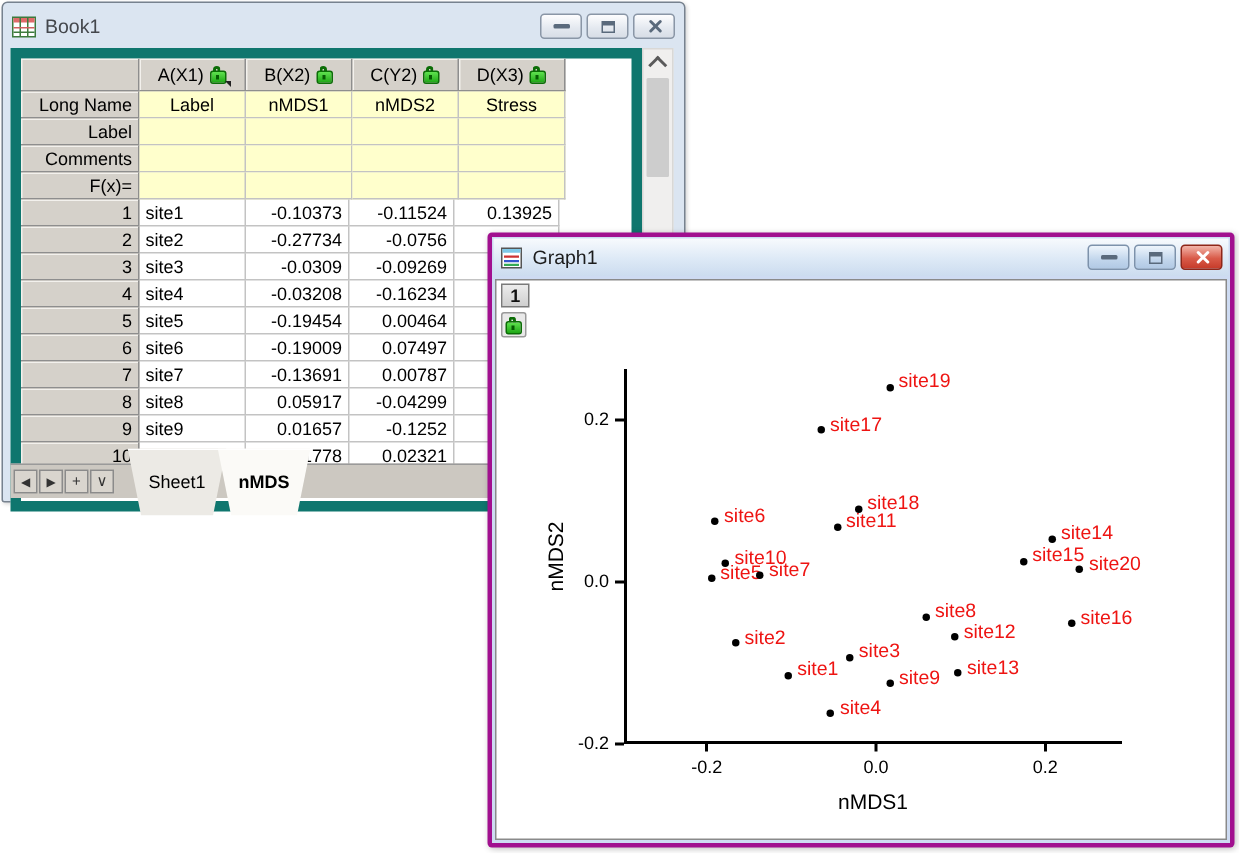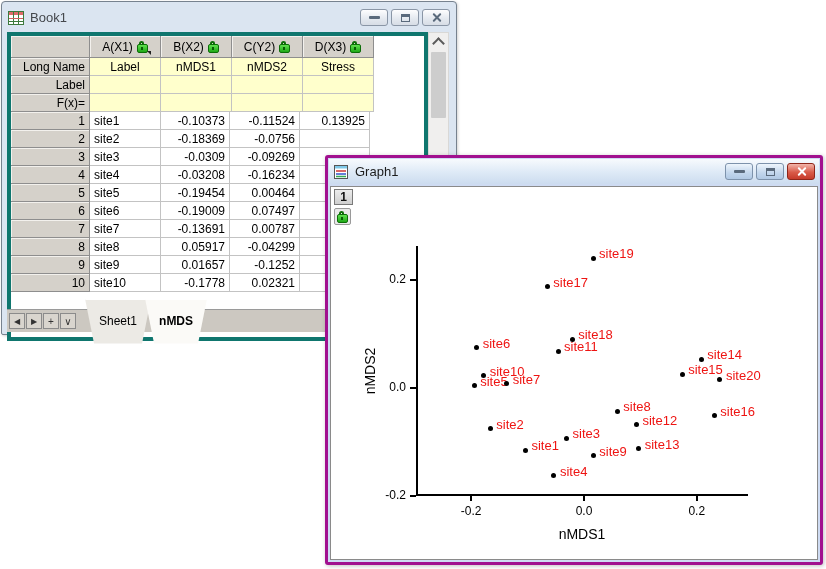--- a/index.html
+++ b/index.html
@@ -20,21 +20,21 @@
   .g-x.white::before,.g-x.white::after{background:#ffffff;}
 
   
   #book-win{position:absolute;left:1px;top:1px;width:456px;height:334px;
             background:#dbe5f1;border:1px solid #77828f;border-radius:4px 4px 2px 2px;
             box-shadow:1px 1px 3px rgba(0,0,0,0.18);box-sizing:border-box;}
   #book-titlebar{position:absolute;left:2px;top:2px;right:2px;height:27px;
                  display:flex;align-items:center;padding:0 4px;box-sizing:border-box;}
   #book-title{margin-left:6px;font-size:13px;color:#44474c;flex:1;}
   #book-body{position:absolute;left:5px;top:30px;width:421px;height:309px;background:#ffffff;
-             border:4px solid #0f766e;box-sizing:border-box;overflow:hidden;text-align:center;}
+             border:7px solid #0f766e;box-sizing:border-box;overflow:hidden;text-align:center;}
   .trow{display:flex;height:18px;}
   .trow.hdr{height:22px;}
   .cell{box-sizing:border-box;border-right:1px solid #c3c3c3;border-bottom:1px solid #c3c3c3;
         font-size:12px;color:#000;overflow:hidden;white-space:nowrap;display:flex;align-items:center;}
   .cell.gray{background:#d5d1ca;border-right:1px solid #8e8e8e;border-bottom:1px solid #8e8e8e;
              box-shadow:inset 1px 1px 0 #f3f1ed;}
   .cell.yellow{background:#ffffcc;}
   .cell.right{justify-content:flex-end;padding-right:4px;}
   .cell.left{justify-content:flex-start;padding-left:4px;}
   .cell.center{justify-content:center;}
@@ -147,37 +147,44 @@
           <div class="cell yellow center" style="width: 71px; flex: 0 0 71px;">Stress</div>
         </div>
         <div class="trow">
           <div class="cell gray right" style="width: 79px; flex: 0 0 79px;">Label</div>
           <div class="cell yellow center" style="width: 71px; flex: 0 0 71px;"></div>
           <div class="cell yellow center" style="width: 71px; flex: 0 0 71px;"></div>
           <div class="cell yellow center" style="width: 71px; flex: 0 0 71px;"></div>
           <div class="cell yellow center" style="width: 71px; flex: 0 0 71px;"></div>
         </div>
         <div class="trow">
+          <div class="cell gray right" style="width: 79px; flex: 0 0 79px;">Comments</div>
+          <div class="cell yellow center" style="width: 71px; flex: 0 0 71px;"></div>
+          <div class="cell yellow center" style="width: 71px; flex: 0 0 71px;"></div>
+          <div class="cell yellow center" style="width: 71px; flex: 0 0 71px;"></div>
+          <div class="cell yellow center" style="width: 71px; flex: 0 0 71px;"></div>
+        </div>
+        <div class="trow">
           <div class="cell gray right" style="width: 79px; flex: 0 0 79px;">F(x)=</div>
           <div class="cell yellow center" style="width: 71px; flex: 0 0 71px;"></div>
           <div class="cell yellow center" style="width: 71px; flex: 0 0 71px;"></div>
           <div class="cell yellow center" style="width: 71px; flex: 0 0 71px;"></div>
           <div class="cell yellow center" style="width: 71px; flex: 0 0 71px;"></div>
         </div>
         <div class="trow">
           <div class="cell gray right" style="width: 79px; flex: 0 0 79px;">1</div>
           <div class="cell left" style="width: 71px; flex: 0 0 71px;">site1</div>
           <div class="cell right" style="width: 69px; flex: 0 0 69px;">-0.10373</div>
           <div class="cell right" style="width: 70px; flex: 0 0 70px;">-0.11524</div>
           <div class="cell right" style="width: 70px; flex: 0 0 70px;">0.13925</div>
         </div>
         <div class="trow">
           <div class="cell gray right" style="width: 79px; flex: 0 0 79px;">2</div>
           <div class="cell left" style="width: 71px; flex: 0 0 71px;">site2</div>
-          <div class="cell right" style="width: 69px; flex: 0 0 69px;">-0.18369</div>
+          <div class="cell right" style="width: 69px; flex: 0 0 69px;">-0.27734</div>
           <div class="cell right" style="width: 70px; flex: 0 0 70px;">-0.0756</div>
           <div class="cell right" style="width: 70px; flex: 0 0 70px;"></div>
         </div>
         <div class="trow">
           <div class="cell gray right" style="width: 79px; flex: 0 0 79px;">3</div>
           <div class="cell left" style="width: 71px; flex: 0 0 71px;">site3</div>
           <div class="cell right" style="width: 69px; flex: 0 0 69px;">-0.0309</div>
           <div class="cell right" style="width: 70px; flex: 0 0 70px;">-0.09269</div>
           <div class="cell right" style="width: 70px; flex: 0 0 70px;"></div>
         </div>

